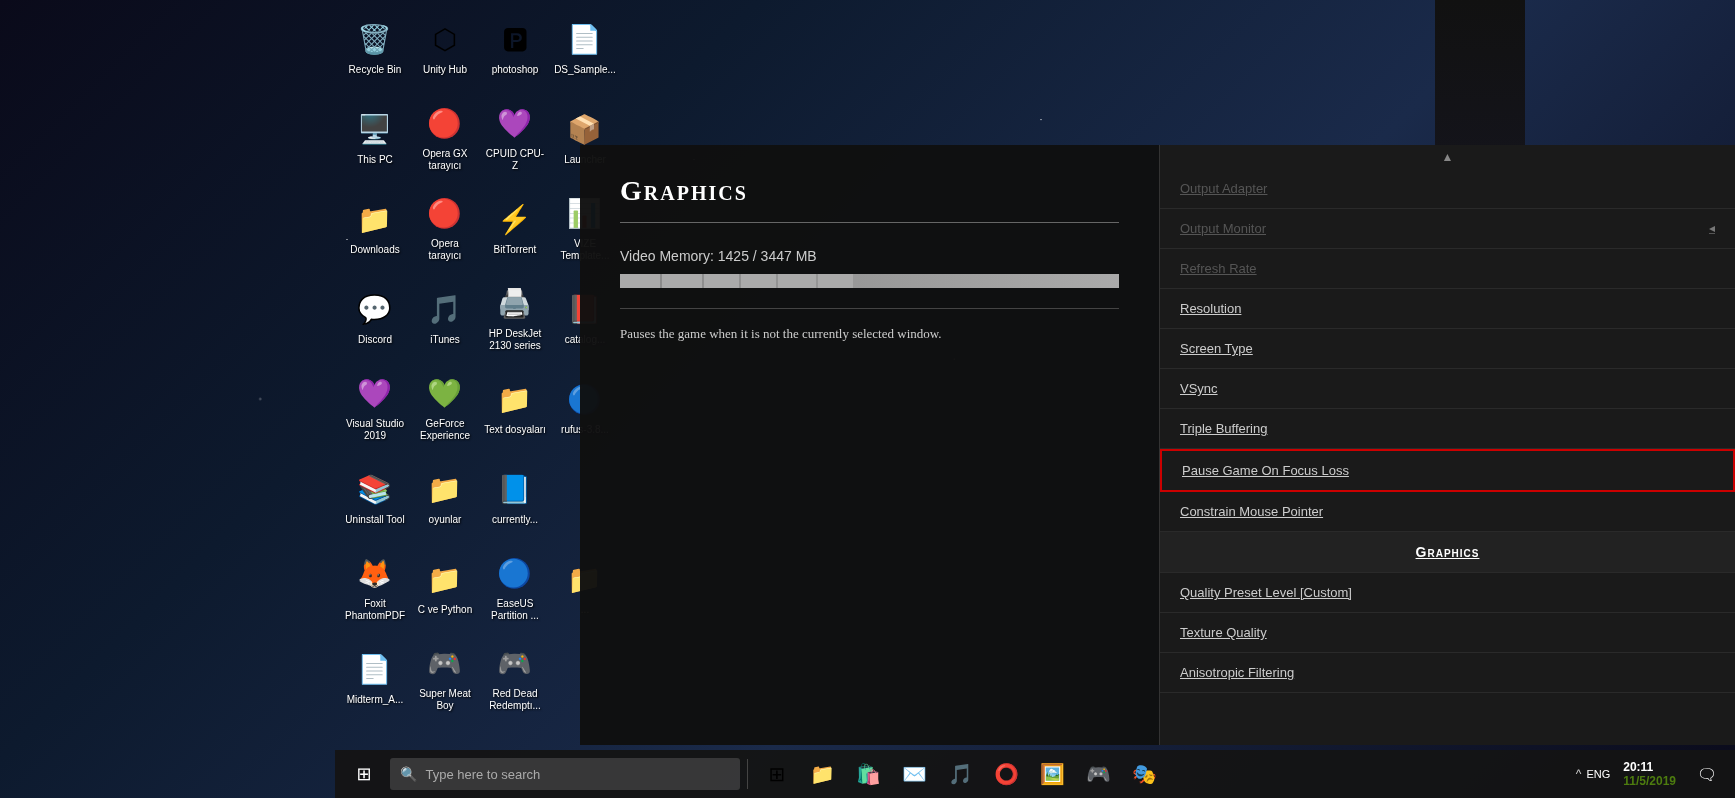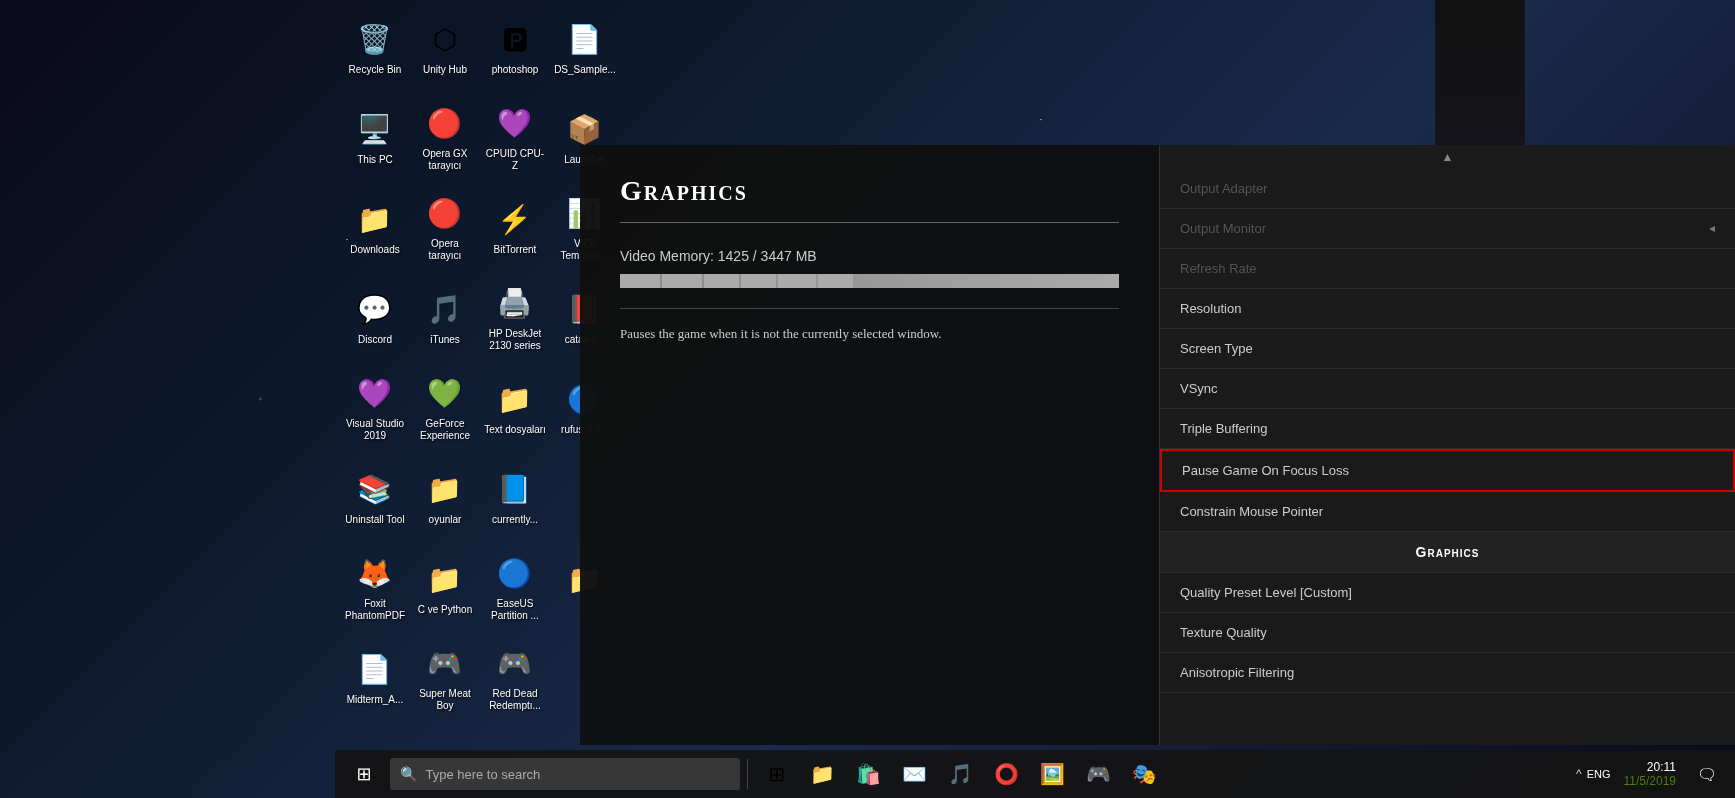--- a/index.html
+++ b/index.html
@@ -187,20 +187,21 @@
 
     .settings-item {
       padding: 12px 20px;
       color: #ccc;
       font-size: 13px;
       border-bottom: 1px solid #2a2a2a;
       display: flex;
       align-items: flex-start;
       justify-content: space-between;
       cursor: pointer;
+      text-decoration: underline;
     }
 
     .settings-item.disabled {
       color: #555;
       cursor: default;
     }
 
     .settings-item.highlighted {
       background: #1a1a1a;
       border: 2px solid #cc0000;
@@ -309,23 +310,24 @@
 
     #system-tray {
       display: flex;
       align-items: center;
       gap: 3px;
     }
 
     #clock-area {
       display: flex;
       flex-direction: column;
-      align-items: flex-end;
+      align-items: flex-start;
       cursor: pointer;
       padding: 0 8px;
+      font-weight: bold;
     }
 
     #clock-time {
       color: #fff;
       font-size: 12px;
     }
 
     #clock-date {
       color: #4d7c0f;
       font-size: 12px;

